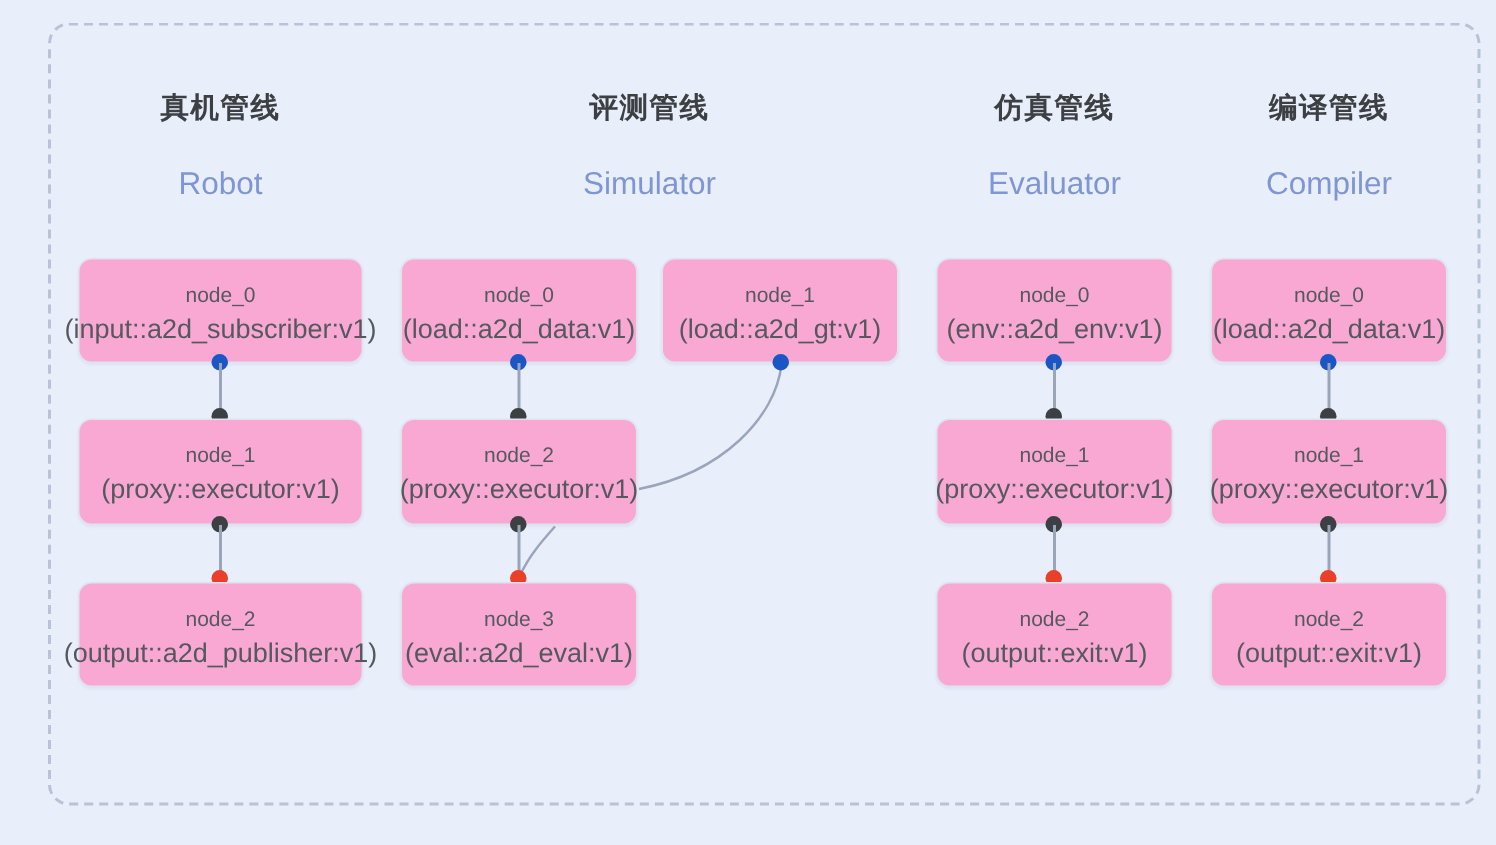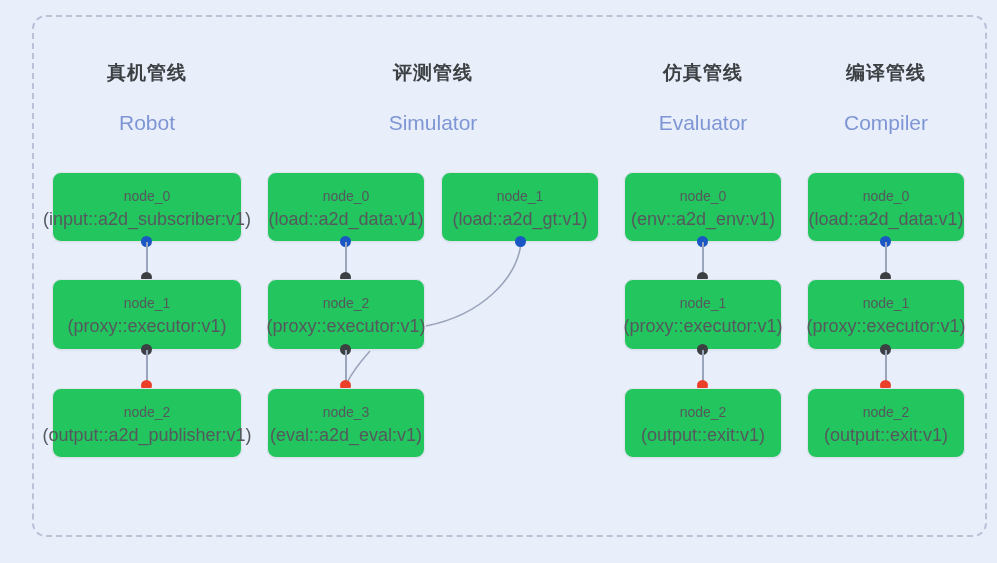--- a/index.html
+++ b/index.html
@@ -54,21 +54,21 @@
     font-size: 21px;
     font-weight: normal;
     color: #7e96d4;
     line-height: 26px;
     white-space: nowrap;
   }
   
   .node {
     position: absolute;
     box-sizing: border-box;
-    background: #22c55e;
+    background: #f9a8d4;
     border: 1px solid #dfe3ec;
     border-radius: 9px;
     box-shadow: 0 1px 2px rgba(40,50,80,0.06);
     display: flex;
     flex-direction: column;
     align-items: center;
     justify-content: center;
     text-align: center;
   }
   .node .nid {

